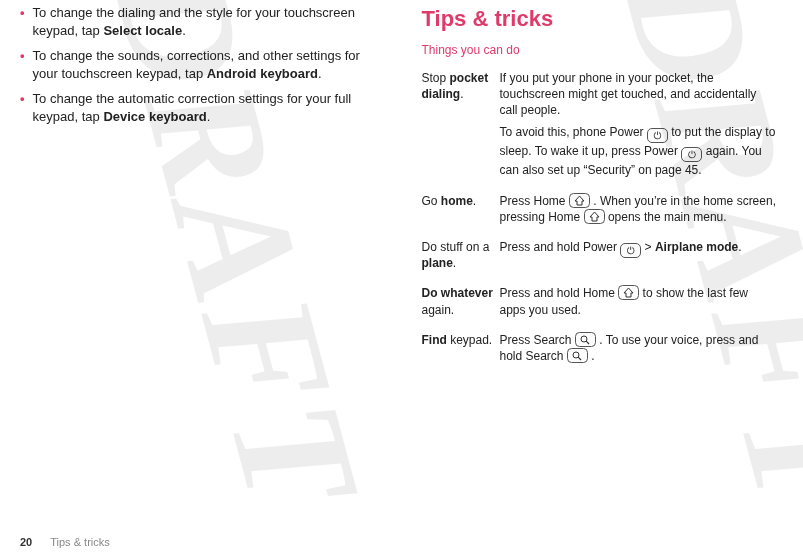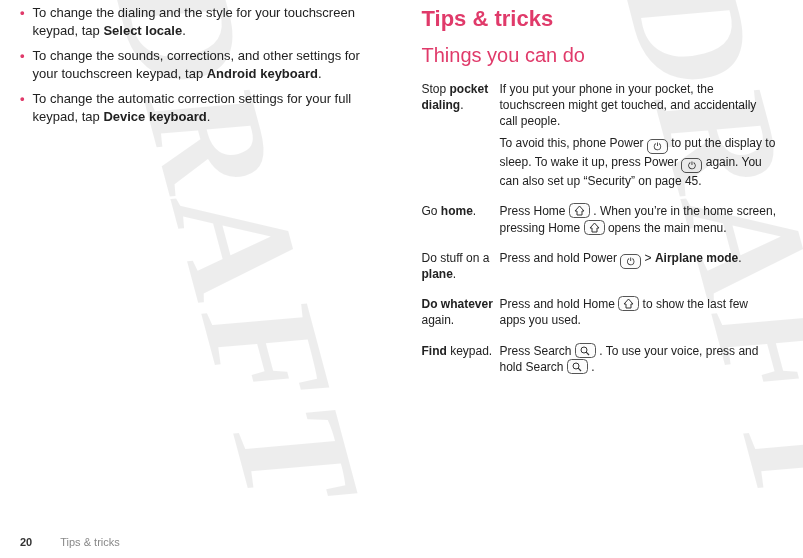--- a/index.html
+++ b/index.html
@@ -41,21 +41,21 @@
   b { font-weight: bold; }
   h1.section-title {
     color: #e03a6a;
     font-size: 22px;
     font-weight: bold;
     margin-bottom: 8px;
     font-family: Arial, Helvetica, sans-serif;
   }
   h2.subsection {
     color: #e03a6a;
-    font-size: 20px;
+    font-size: 12px;
     font-weight: normal;
     margin-bottom: 8px;
   }
   table.tips { border-collapse: collapse; width: 100%; }
   table.tips td { vertical-align: top; padding: 4px 6px 10px 0; font-size: 12px; }
   table.tips td:first-child { width: 78px; }
   .icon {
     display: inline-block;
     width: 21px;
     height: 15px;
@@ -75,21 +75,21 @@
   }
   .icon.dialer::before { content: "\2706"; font-size: 11px; }
   .icon-svg { display:inline-block; width:21px; height:15px; vertical-align:-3px; }
   .footer {
     position: absolute;
     bottom: 8px;
     left: 20px;
     font-size: 11px;
     color: #333;
     display: flex;
-    gap: 28px;
+    gap: 18px;
     align-items: baseline;
     justify-content: flex-end;
   }
   .footer .pagenum { font-weight: bold; }
   .footer .footertext { color: #888; }
 </style>
 </head>
 <body>
 
 <div class="watermark wm-left">DRAFT</div>

